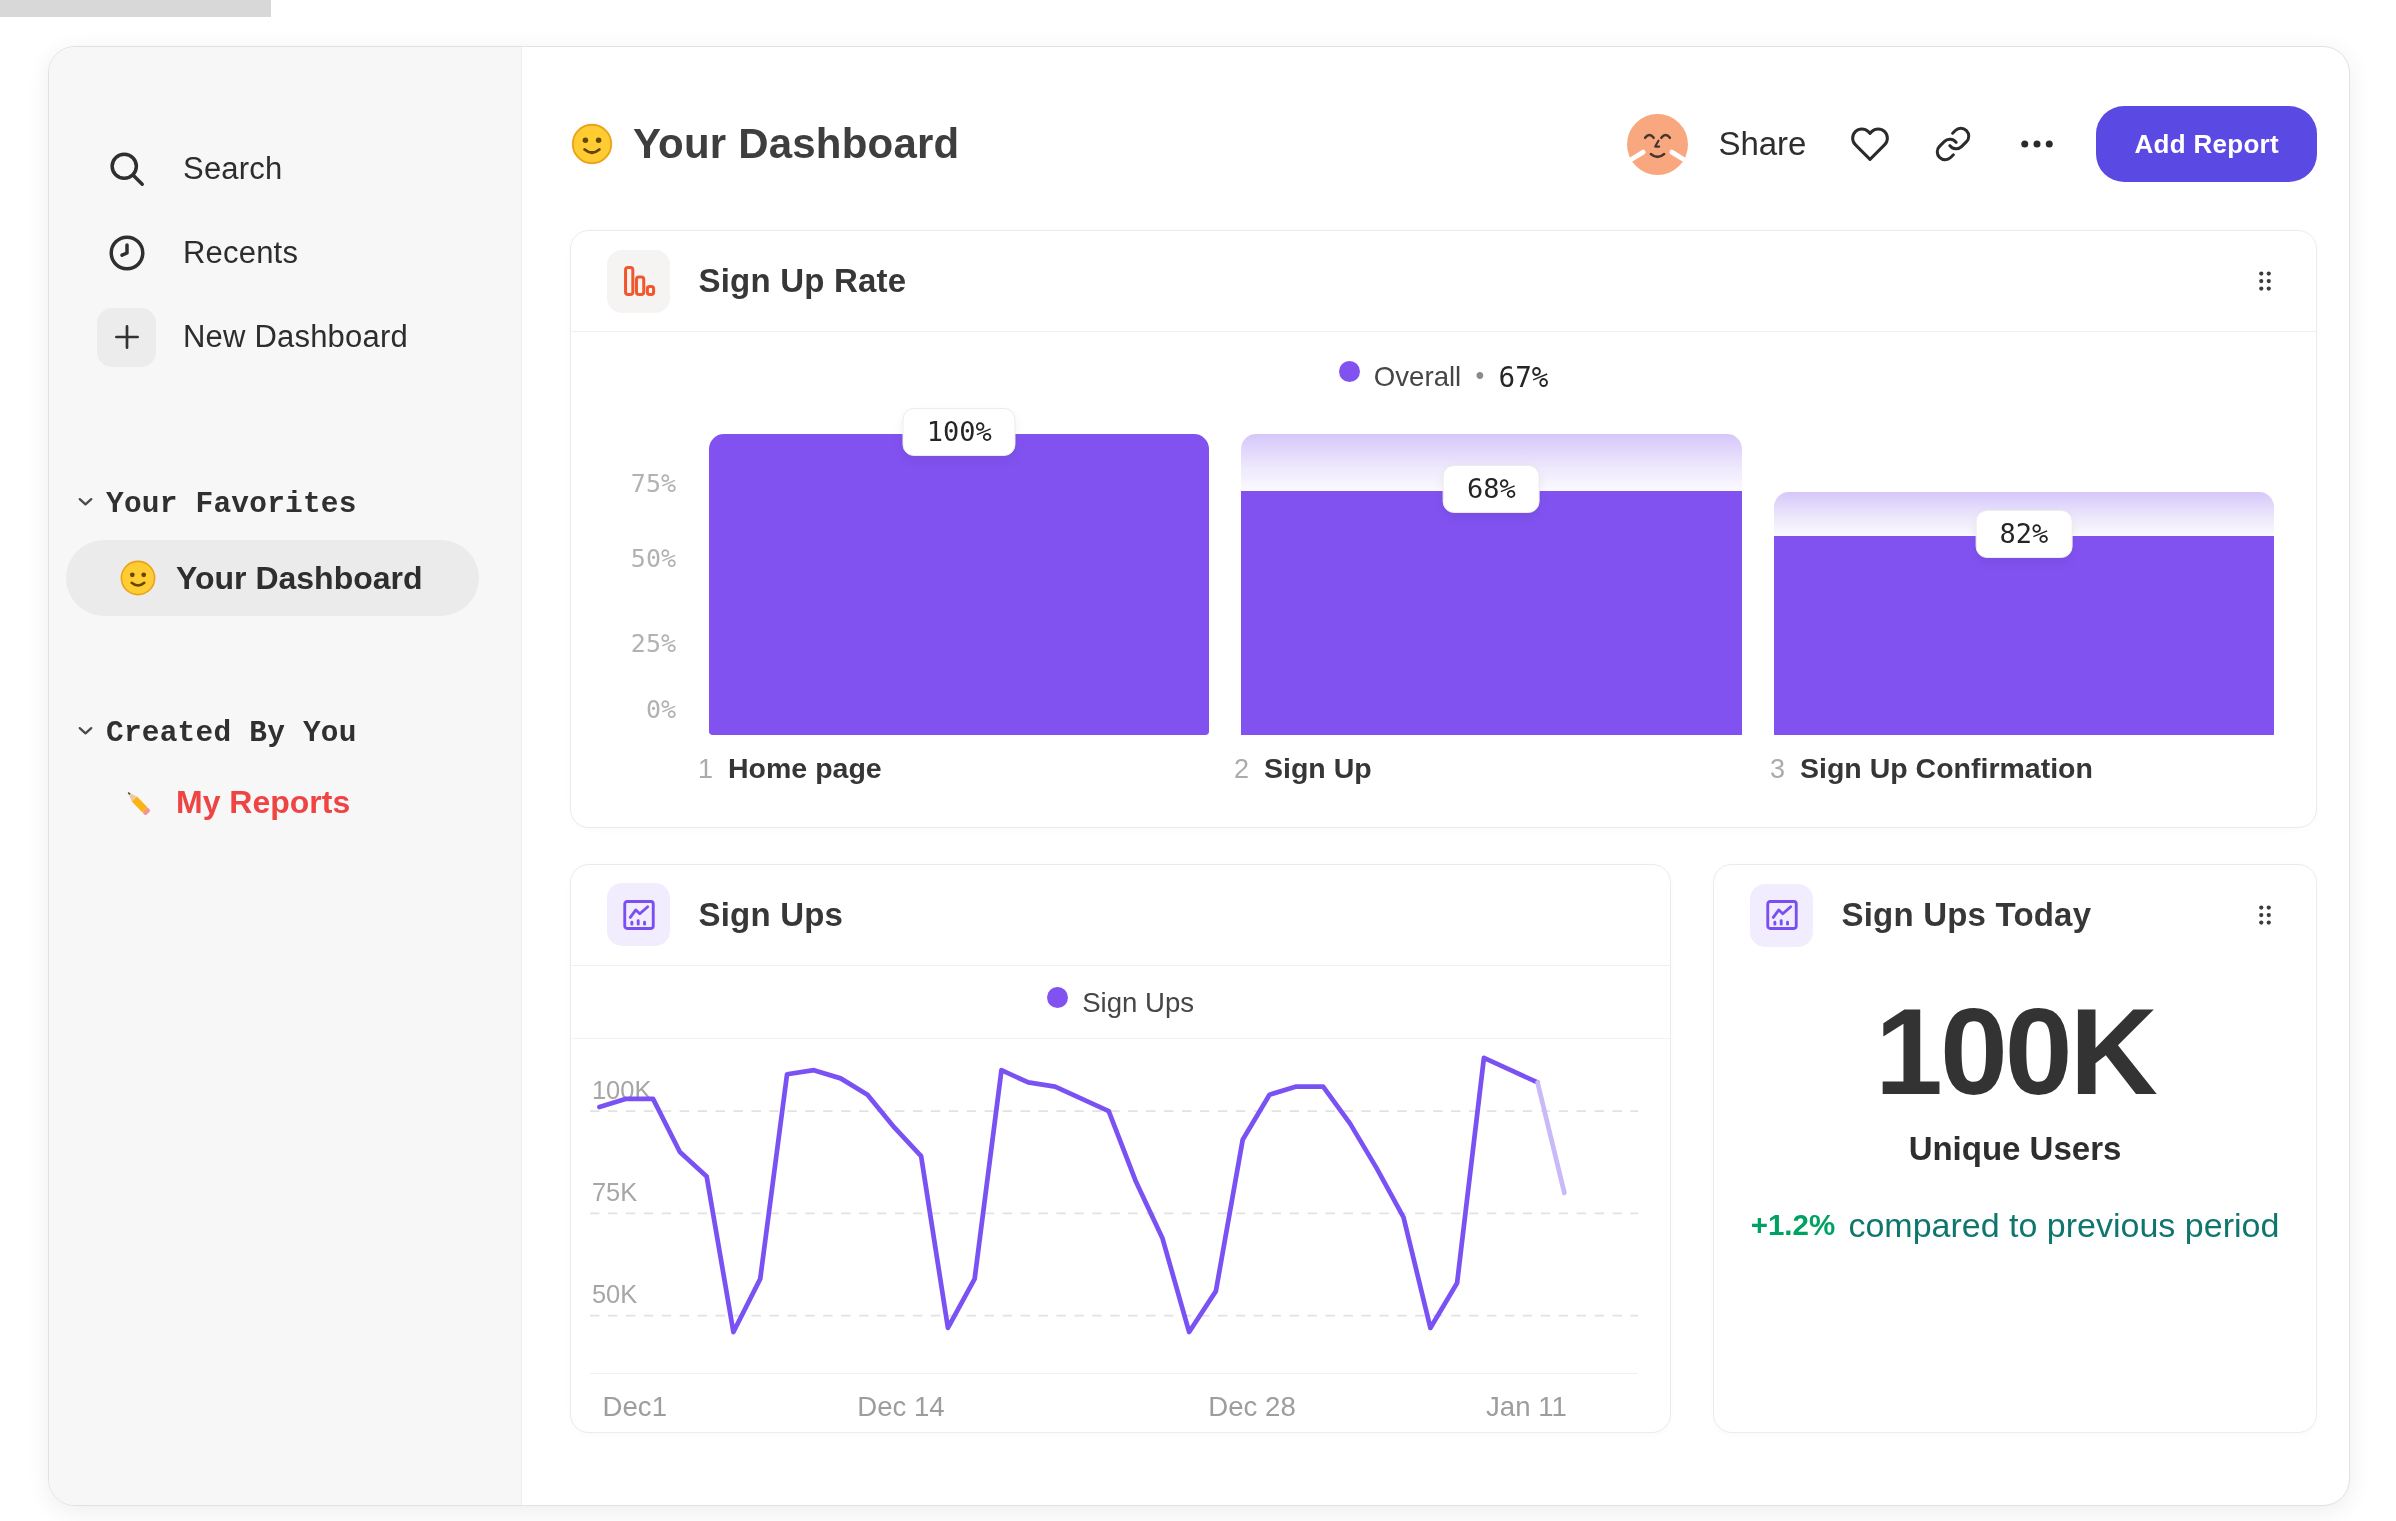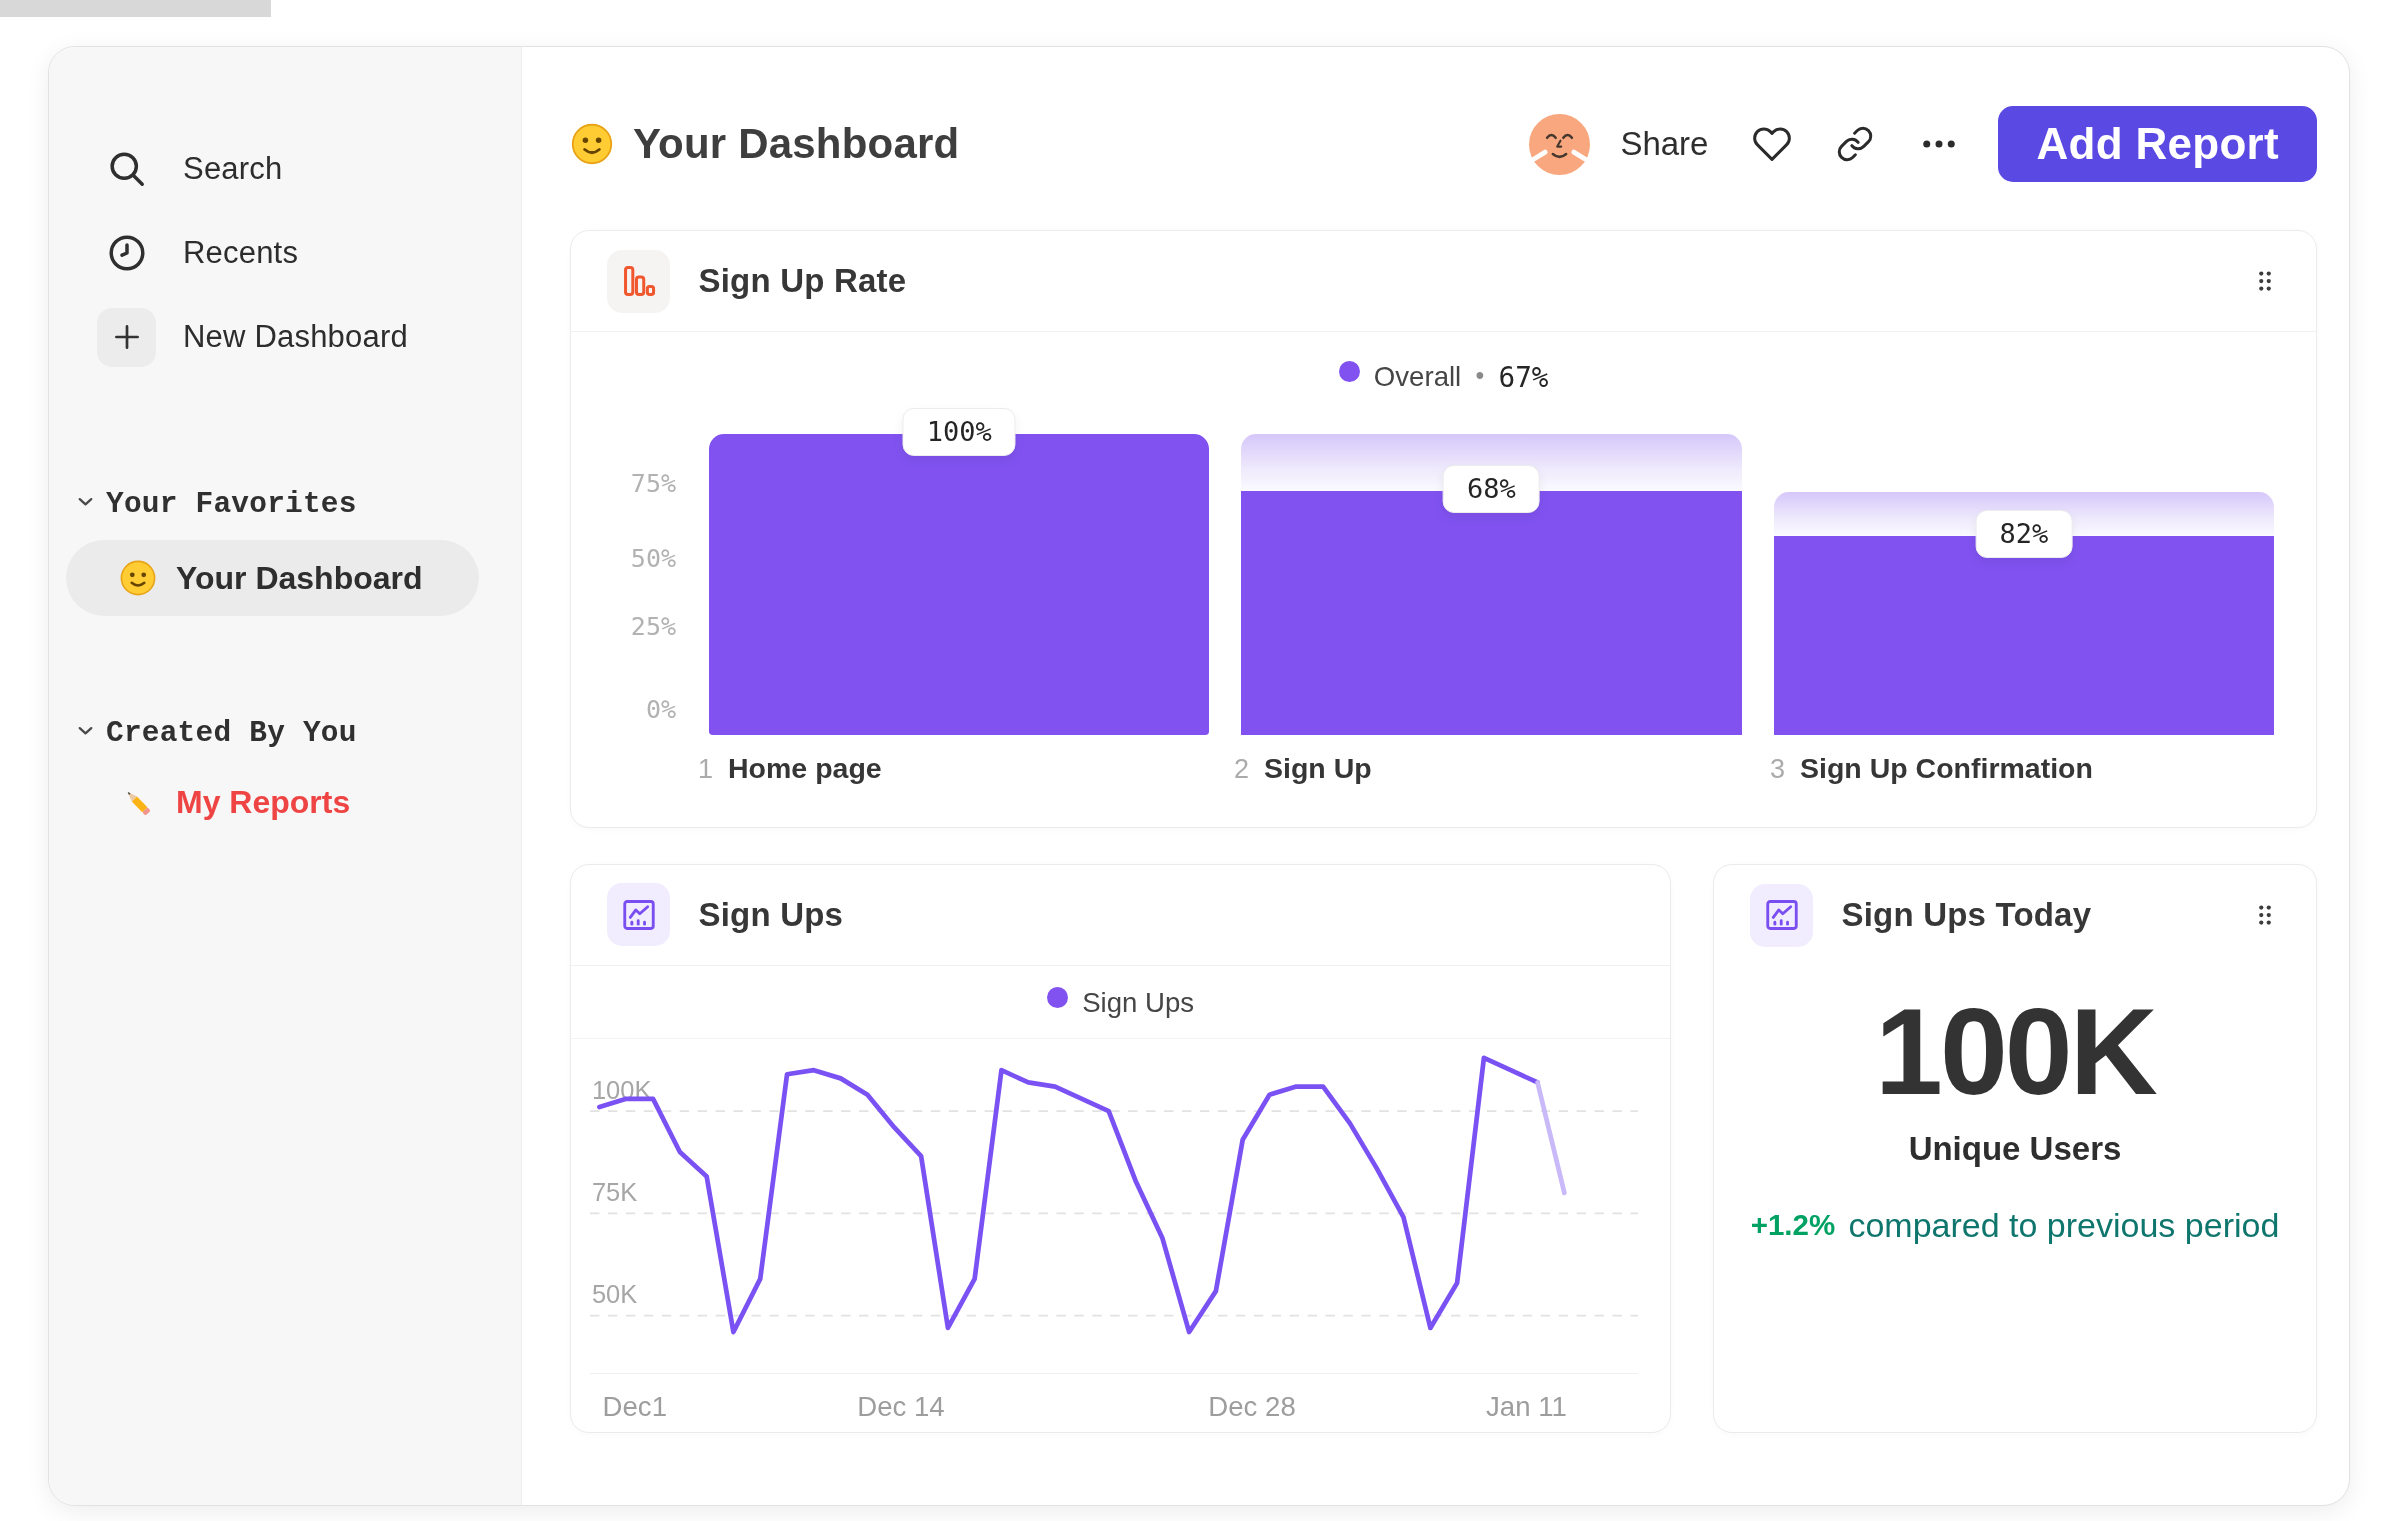--- a/index.html
+++ b/index.html
@@ -35,22 +35,22 @@
   .emoji-icon{display:inline-flex;align-items:center;justify-content:center;}
 
   
   .main{flex:1;padding:0 32px 0 48px;position:relative;}
   .main-header{display:flex;align-items:center;justify-content:space-between;margin-top:57px;height:80px;}
   .title-group{display:flex;align-items:center;gap:19px;}
   .page-title{font-size:42px;font-weight:700;color:#3e3e3e;letter-spacing:0.2px;}
   .header-actions{display:flex;align-items:center;}
   .share-label{font-size:33px;font-weight:500;color:#2e2e2e;margin:0 44px 0 30px;cursor:pointer;}
   .icon-btn{display:flex;align-items:center;justify-content:center;cursor:pointer;margin-right:44px;}
-  .add-report{height:76px;border:none;border-radius:15px;background:var(--accent-purple);color:#fff;
-    font-size:44px;font-weight:600;padding:0 38px;cursor:pointer;letter-spacing:0.3px;
+  .add-report{height:76px;border:none;border-radius:28px;background:var(--accent-purple);color:#fff;
+    font-size:26px;font-weight:600;padding:0 38px;cursor:pointer;letter-spacing:0.3px;
     font-family:"Liberation Sans","DejaVu Sans",sans-serif;}
 
   
   .card{background:#fff;border:1px solid #ebebeb;border-radius:19px;box-shadow:0 1.9px 7.6px rgba(0,0,0,.025);}
   .card-header{display:flex;align-items:center;height:101px;padding:0 36px;}
   .card-icon{width:63px;height:63px;border-radius:15px;display:flex;align-items:center;justify-content:center;flex:0 0 63px;}
   .card-icon.orange{background:#f6f4f2;}
   .card-icon.purple{background:#f1ecfe;}
   .card-title{font-size:33px;font-weight:700;color:#373737;margin-left:28.5px;flex:1;letter-spacing:0.2px;}
   .grip{cursor:grab;display:flex;}
@@ -267,21 +267,21 @@
         <span class="legend-chip">
           <span class="legend-dot"></span>
           <span class="legend-label">Overall</span>
           <span class="legend-sep">•</span>
           <span class="legend-value mono">67%</span>
         </span>
       </div>
       <div class="funnel-area">
         <div class="funnel-ticks mono">
             <span class="funnel-tick" style="top: 261px;">0%</span>
-            <span class="funnel-tick" style="top: 178px;">25%</span>
+            <span class="funnel-tick" style="top: 195px;">25%</span>
             <span class="funnel-tick" style="top: 110px;">50%</span>
             <span class="funnel-tick" style="top: 35px;">75%</span>
           </div>
         <div class="funnel-plot">
             <div class="fbar first" style="height: 301px;">
               <div class="fbar-solid"></div>
               <span class="fbar-badge mono" style="top: -26px;">100%</span>
             </div>
             <div class="fbar" style="height: 301px;">
               <div class="fbar-grad" style="height: 57px;"></div>

